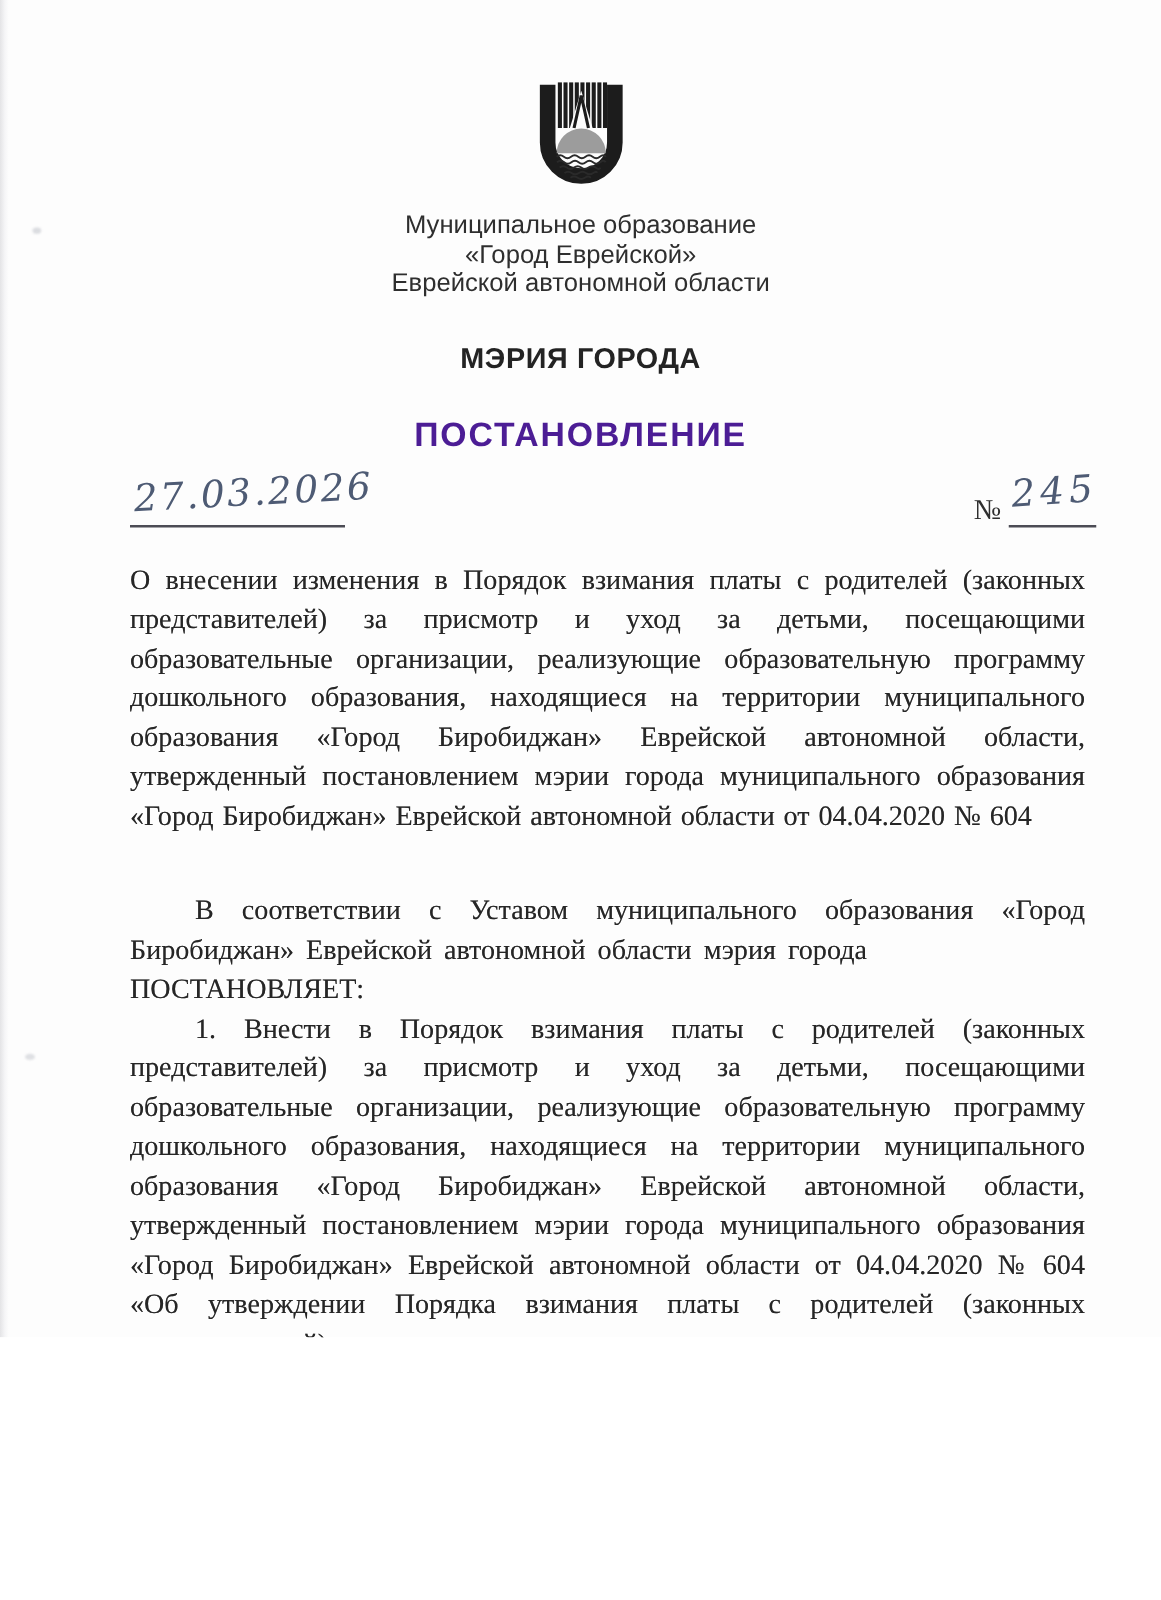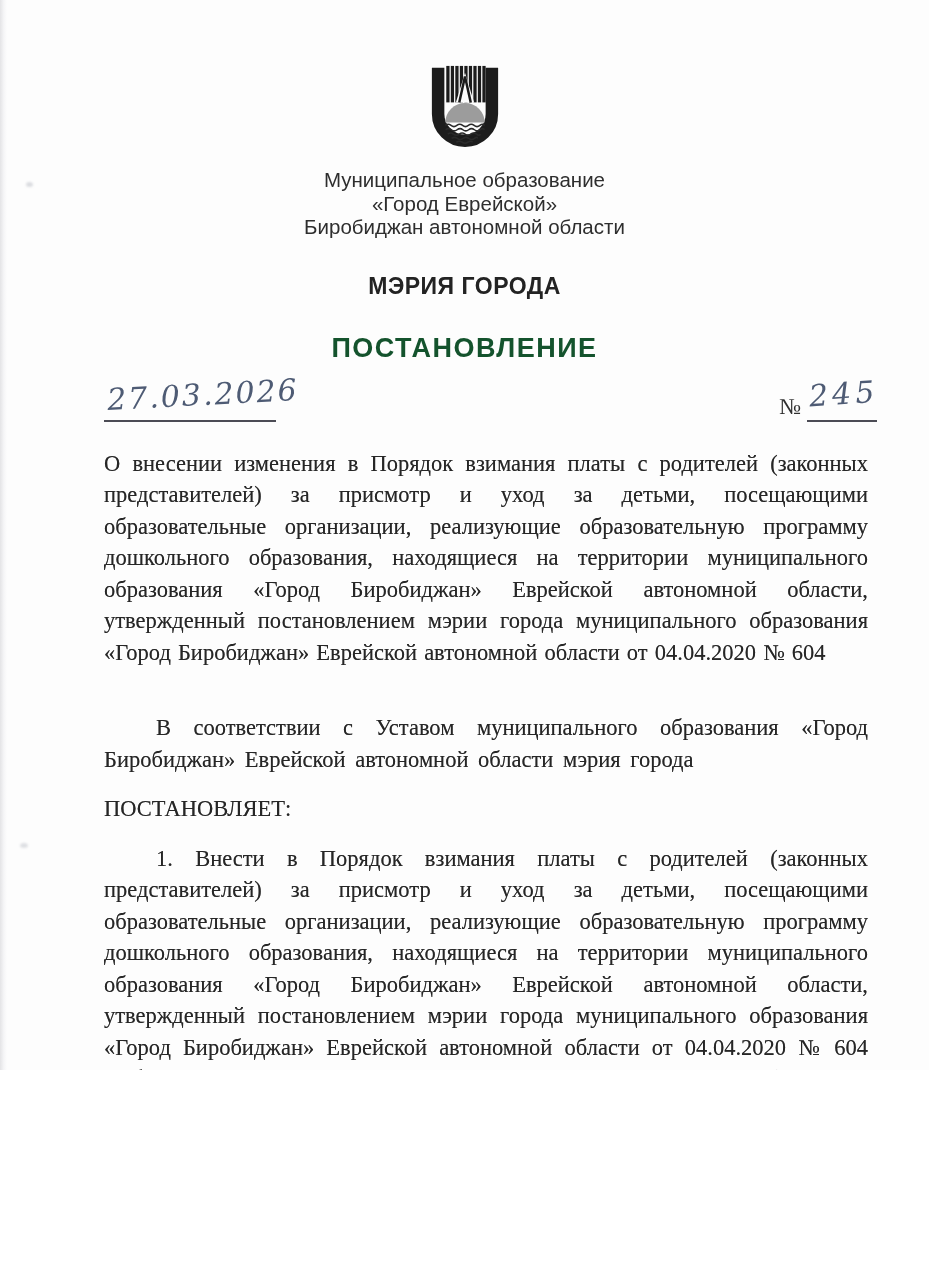--- a/index.html
+++ b/index.html
@@ -53,21 +53,21 @@
     letter-spacing: .5px;
     color: #232323;
   }
   .doc-type {
     margin-top: 33px;
     text-align: center;
     font-family: "Liberation Sans", sans-serif;
     font-weight: bold;
     font-size: 27px;
     letter-spacing: 1.5px;
-    color: #14532d;
+    color: #4c1d95;
   }
 
   
   .requisites {
     position: relative;
     margin: 14px 52px 0 104px;
     height: 52px;
   }
   .date-field {
     position: absolute;
@@ -126,21 +126,21 @@
     line-height: 31.5px;
     text-align: justify;
     color: #262626;
     text-shadow: 0 0 .5px rgba(45,45,45,.55);
   }
   .subject {
     margin-top: 18px;
     word-spacing: 1.5px;
   }
   .body-start { margin-top: 44px; }
-  p { margin: 18px; }
+  p { margin: 0; }
   .indent { text-indent: 52px; }
   .ws { word-spacing: 4px; }
   .stretch-last { text-align-last: justify; }
 </style>
 </head>
 <body>
 
 <div class="page">
   <div class="scan-edge"></div>
   <div class="speck s1"></div>
@@ -175,21 +175,21 @@
         <path d="M32,73 q3,-2.4 6,0 t6,0 t6,0 t6,0 t6,0 t4,0"></path>
         <path d="M36,77.5 q3,-2.2 6,0 t6,0 t6,0 t6,0 t3,0"></path>
         <path d="M41,81.5 q3,-2 6,0 t6,0 t5,0"></path>
       </g>
     </svg>
   </div>
 
   <div class="org-block">
     <div>Муниципальное образование</div>
     <div>«Город Еврейской»</div>
-    <div>Биробиджан автономной области</div>
+    <div>Еврейской автономной области</div>
   </div>
 
   <div class="authority">МЭРИЯ ГОРОДА</div>
 
   <div class="doc-type">ПОСТАНОВЛЕНИЕ</div>
 
   <div class="requisites">
     <div class="date-field">
       <span class="handwriting hw-date">27.03.2026</span>
     </div>

